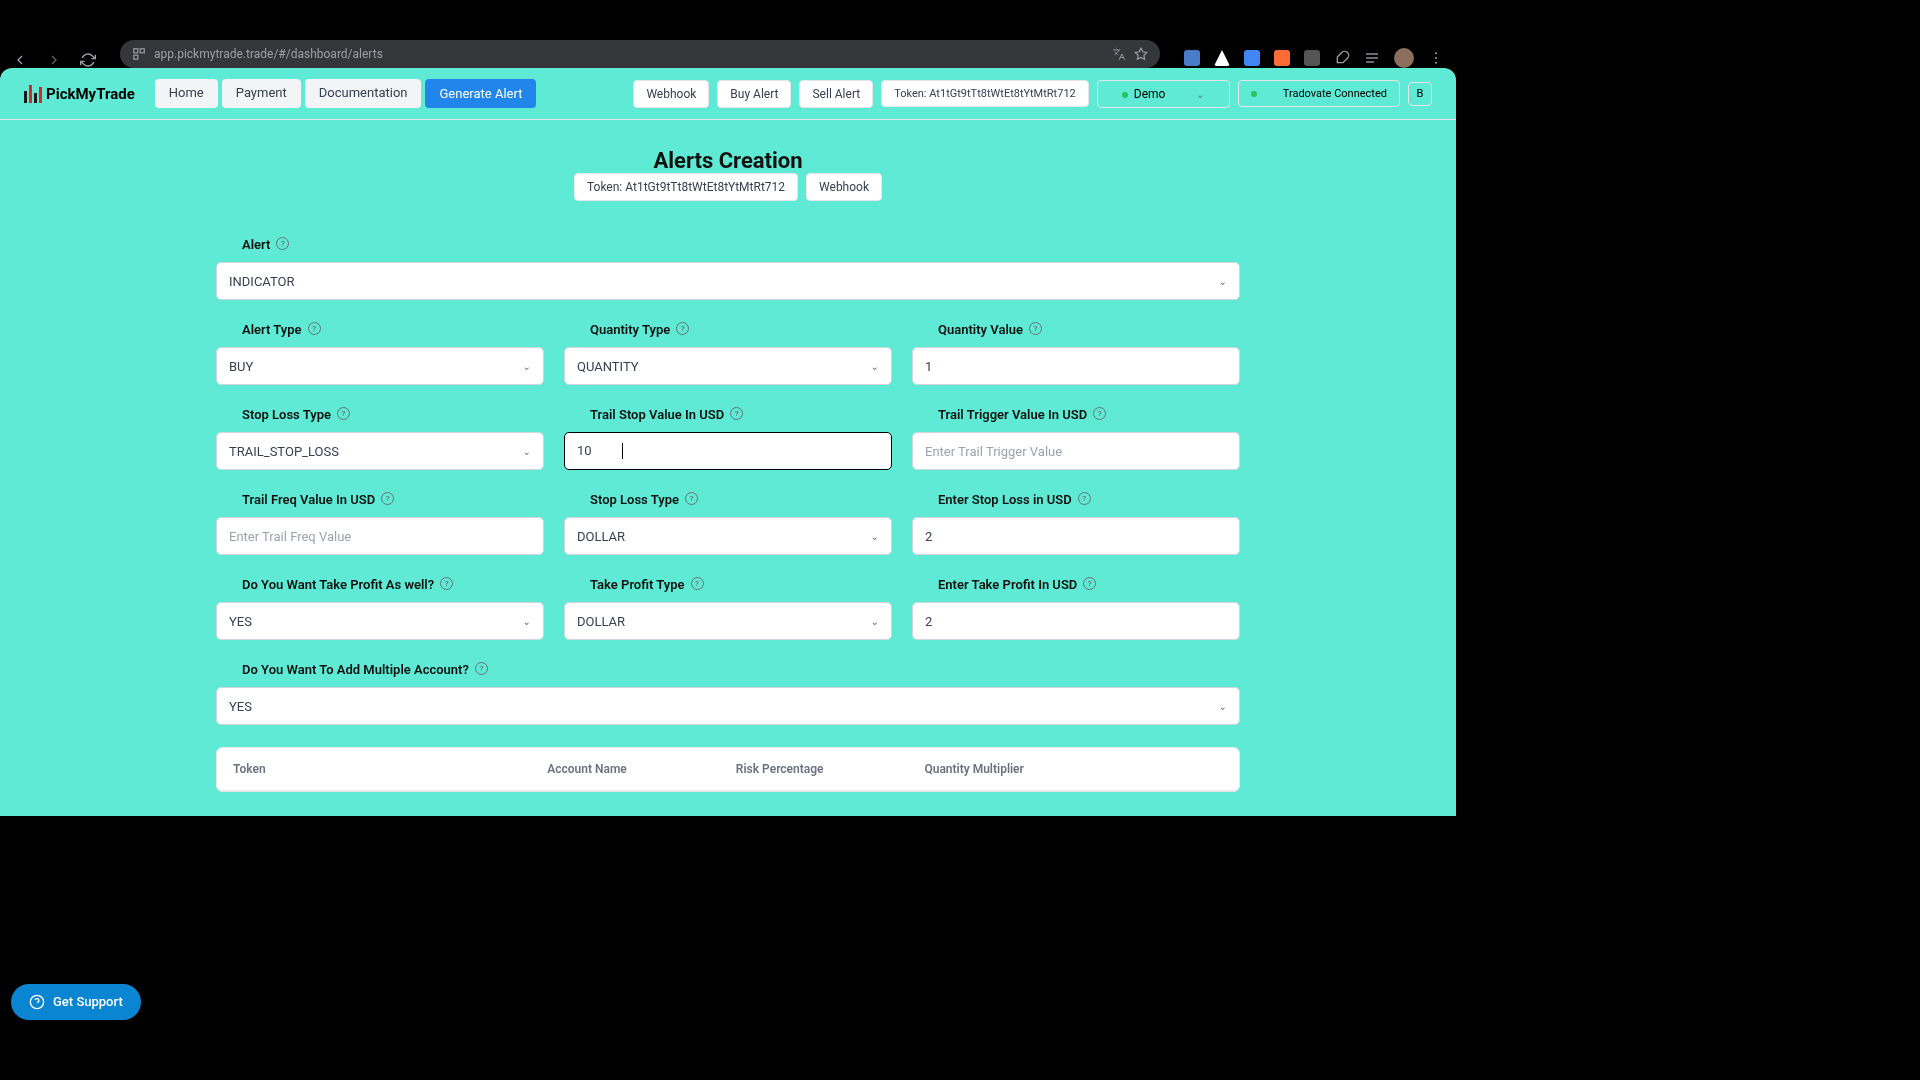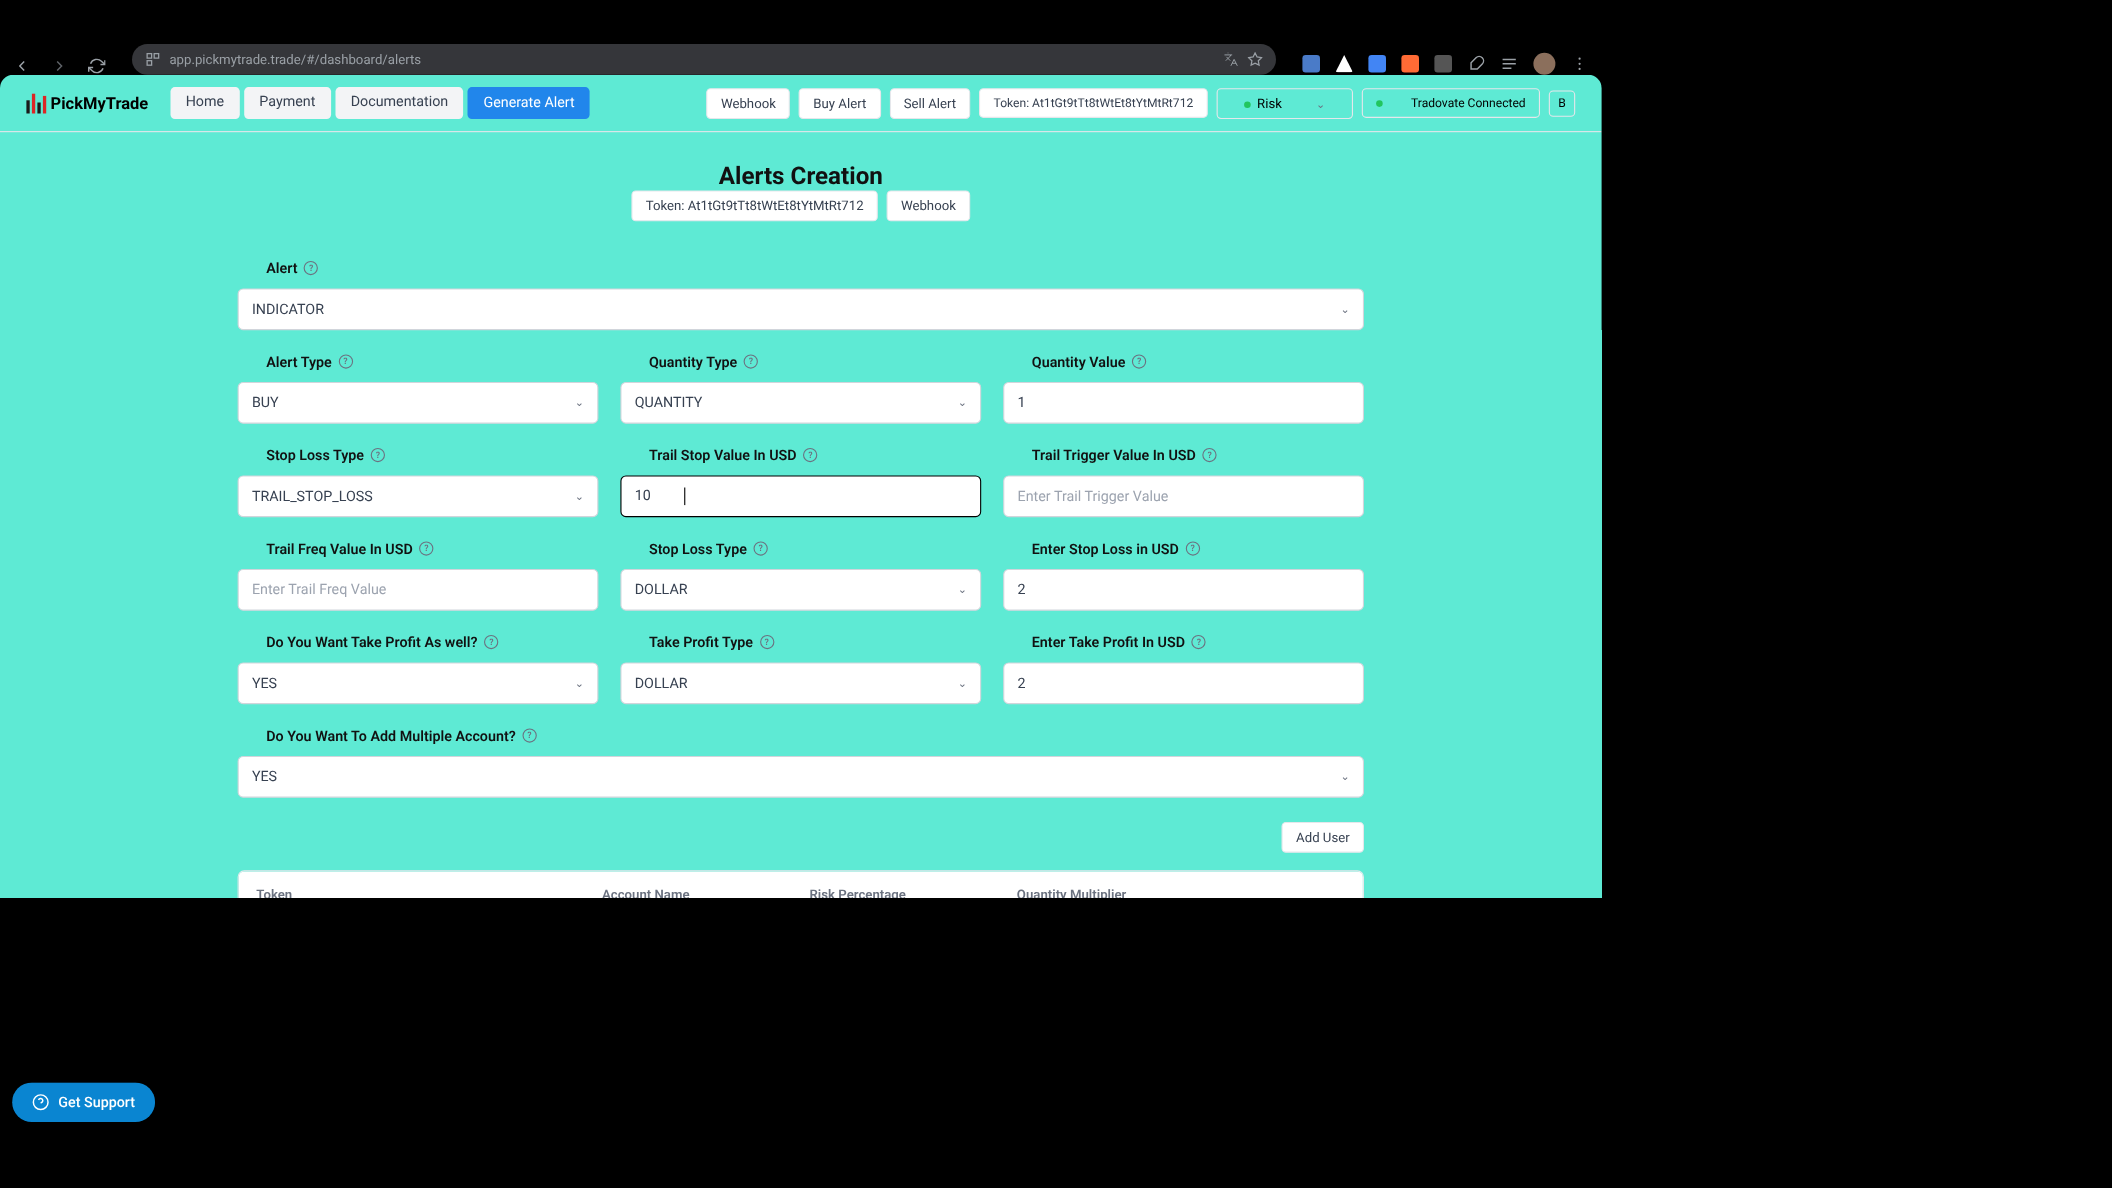--- a/index.html
+++ b/index.html
@@ -53,21 +53,21 @@
 .chevron { color: #6b7280; font-size: 10px; }
 
 .form-grid { display: grid; grid-template-columns: 1fr 1fr 1fr; gap: 20px; margin-bottom: 22px; }
 
 .add-user-row { display: flex; justify-content: flex-end; margin-bottom: 16px; }
 
 .table { border: 1px solid #e5e7eb; border-radius: 6px; overflow: hidden; }
 .table-head { display: grid; grid-template-columns: 2fr 1.2fr 1.2fr 1.4fr 0.5fr; padding: 14px 16px; background: #fff; border-bottom: 1px solid #e5e7eb; }
 .th { font-size: 12px; font-weight: 600; color: #6b7280; }
 
-.support-btn { position: fixed; bottom: 60px; left: 11px; background: #0a85d1; color: #fff; border: none; border-radius: 22px; padding: 10px 18px; font-size: 13px; font-weight: 500; display: flex; align-items: center; gap: 8px; cursor: pointer; }
+.support-btn { position: fixed; bottom: 60px; left: 11px; background: #0a85d1; color: #fff; border: none; border-radius: 22px; padding: 10px 18px; font-size: 13px; font-weight: 500; display: flex; align-items: flex-start; gap: 8px; cursor: pointer; }
 
 .text-cursor { display: inline-block; width: 1px; height: 16px; background: #000; vertical-align: middle; margin-left: 30px; }
 </style>
 </head>
 <body>
 
 <div class="browser-chrome"></div>
 
 <div class="browser-toolbar">
   <div class="nav-icons">
@@ -139,21 +139,21 @@
       <div class="nav-link active">Documentation</div>
       <button class="nav-button">Generate Alert</button>
     </div>
   </div>
   <div class="header-right">
     <button class="hr-btn">Webhook</button>
     <button class="hr-btn">Buy Alert</button>
     <button class="hr-btn">Sell Alert</button>
     <div class="hr-token">Token: At1tGt9tTt8tWtEt8tYtMtRt712</div>
     <div class="demo-select">
-      <span class="status-dot" style="background:#22c55e"></span><span>Risk</span>
+      <span class="status-dot" style="background:#22c55e"></span><span>Demo</span>
       <span class="chevron" style="margin-left:28px">⌄</span>
     </div>
     <div class="broker-status">
       <span class="status-dot" style="background:#22c55e"></span>
           <span>Tradovate Connected</span>
     </div>
     <div class="user-badge">B</div>
   </div>
 </div>
 
@@ -297,23 +297,20 @@
     <div class="section-label">
           <span>Do You Want To Add Multiple Account?</span>
           <span class="help-icon">?</span>
         </div>
     <div class="form-control">
           <span>YES</span>
           <span class="chevron">⌄</span>
         </div>
   </div>
 
-  <div class="add-user-row">
-    <button class="hr-btn">Add User</button>
-  </div>
 
   <div class="table">
     <div class="table-head">
       <div class="th">Token</div>
       <div class="th">Account Name</div>
       <div class="th">Risk Percentage</div>
       <div class="th">Quantity Multiplier</div>
       <div></div>
     </div>
 

